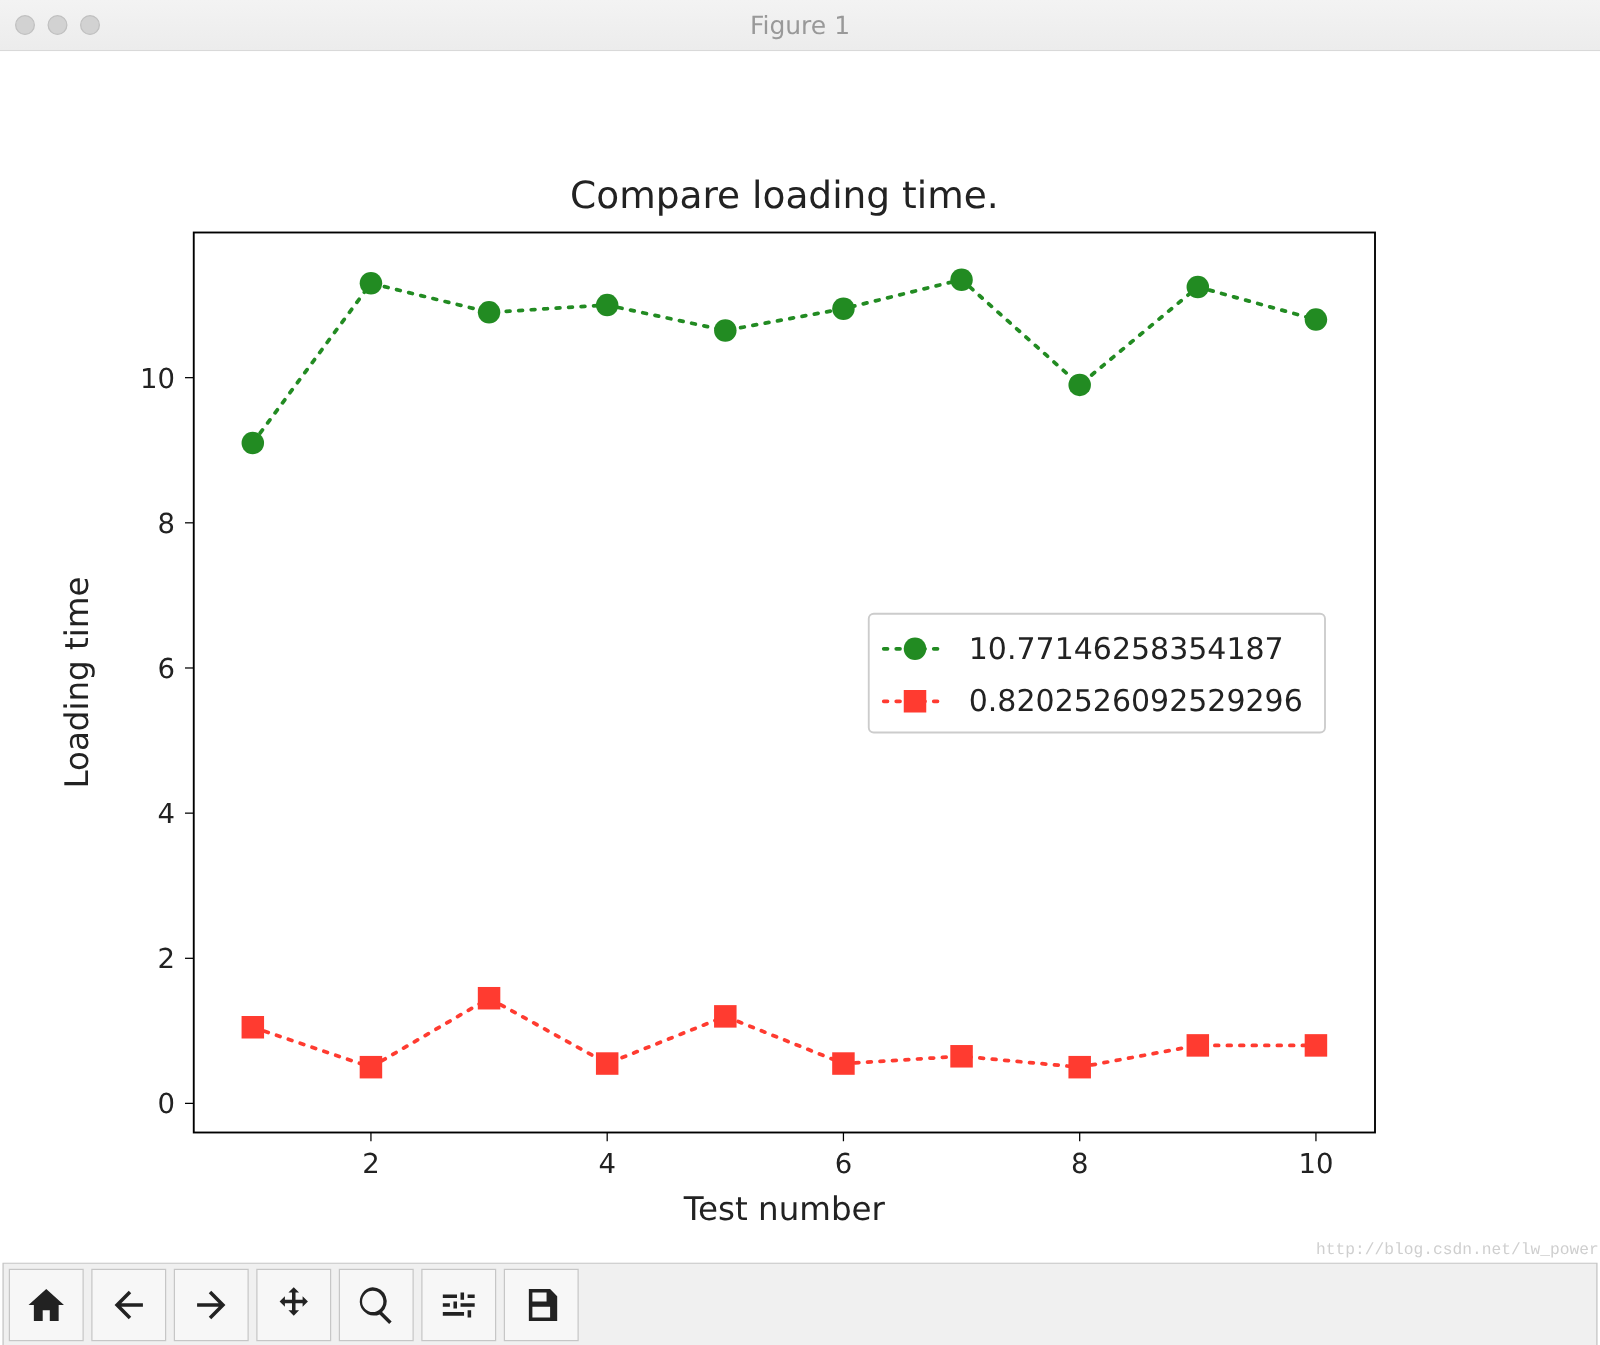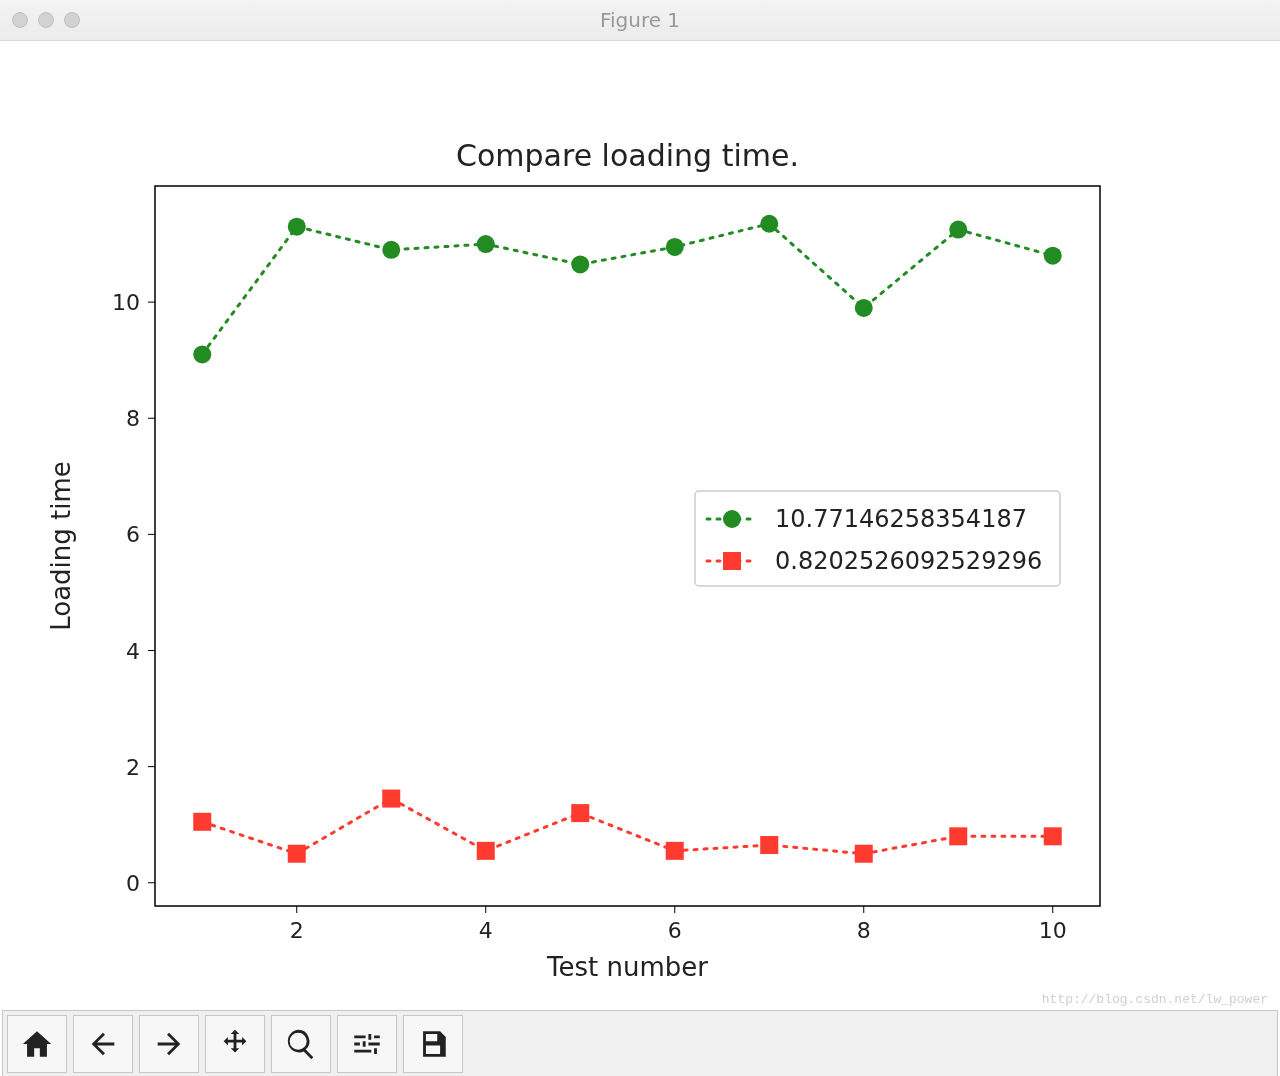--- a/index.html
+++ b/index.html
@@ -43,21 +43,21 @@
   }
   
   .figure-wrap {
     width: 1280px;
     height: 969px;     
     background: #fff;
     position: relative;
   }
   .watermark {
     position: absolute;
-    right: 12px;
+    right: 1px;
     bottom: 3px;
     font-size: 13px;
     color: #cfcfcf;
     font-family: "Courier New", monospace;
     pointer-events: none;
     text-align: right;
   }
   
   .mpl-toolbar {
     height: 66px;

